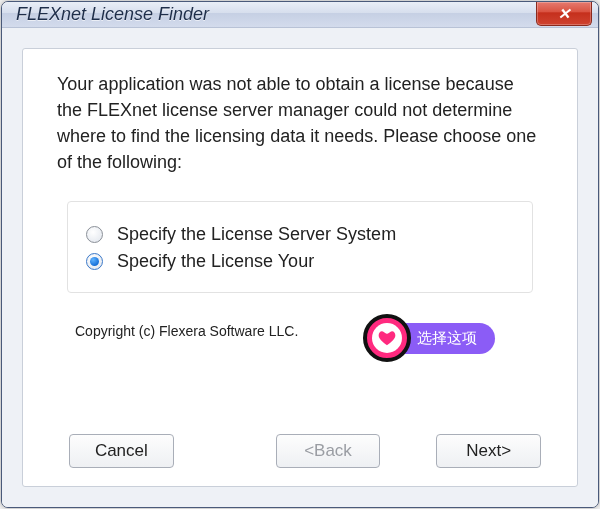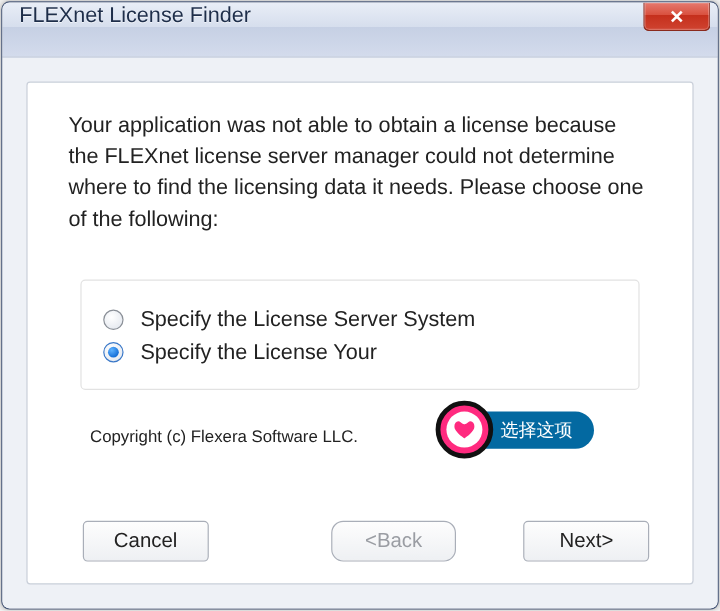--- a/index.html
+++ b/index.html
@@ -18,26 +18,28 @@
     margin: 1px;
     border: 1px solid #4a5a7a;
     border-radius: 7px;
     background: #fff;
     display: flex;
     flex-direction: column;
     box-shadow: 0 0 4px rgba(0,0,0,.3);
     overflow: hidden;
   }
   .titlebar {
-    height: 46px;
+    height: 26px;
     background: linear-gradient(to bottom, #e9eef7 0%, #d6deed 45%, #c6d0e4 46%, #d3dbec 100%);
     display: flex;
+    align-items: center;
     padding: 0 0 0 14px;
     position: relative;
     border-bottom: 1px solid #b8c2d6;
+    font-style: italic;
   }
   .titlebar .title {
     font-size: 18px;
     color: #1e2e4a;
     font-weight: 400;
     text-shadow: 0 1px 0 rgba(255,255,255,.6);
   }
   .close-btn {
     position: absolute;
     right: 6px;
@@ -76,21 +78,21 @@
   .msg {
     font-size: 18px;
     color: #222;
     line-height: 1.45;
     margin-bottom: 22px;
   }
   .options {
     border: 1px solid #e2e2e2;
     border-radius: 4px;
     padding: 16px 18px 14px 18px;
-    margin: 16px 10px 26px 10px;
+    margin: 4px 10px 26px 10px;
     position: relative;
   }
   .radio-row {
     display: flex;
     align-items: center;
     font-size: 18px;
     color: #222;
     margin: 6px 0;
     cursor: pointer;
     position: relative;
@@ -142,21 +144,21 @@
     width: 30px;
     height: 30px;
     border-radius: 50%;
     background: #fff;
     display: flex;
     align-items: center;
     justify-content: center;
   }
   .heart-inner svg { display:block; }
   .callout-label {
-    background: #0369a1;
+    background: #8b5cf6;
     color: #fff;
     font-size: 15px;
     padding: 6px 18px 6px 32px;
     border-radius: 22px;
     margin-left: -26px;
     z-index: 1;
     white-space: nowrap;
   }
   .copyright {
     font-size: 14px;
@@ -180,21 +182,20 @@
     color: #222;
     display: flex;
     align-items: center;
     justify-content: center;
     cursor: pointer;
     margin-left: 10px;
   }
   .btn.disabled {
     color: #9a9da3;
     cursor: default;
-    border-radius: 10px;
   }
   .spacer { flex:1; }
 </style>
 </head>
 <body>
 
 <div class="window">
 
   <div class="titlebar">
     <span class="title">FLEXnet License Finder</span>

